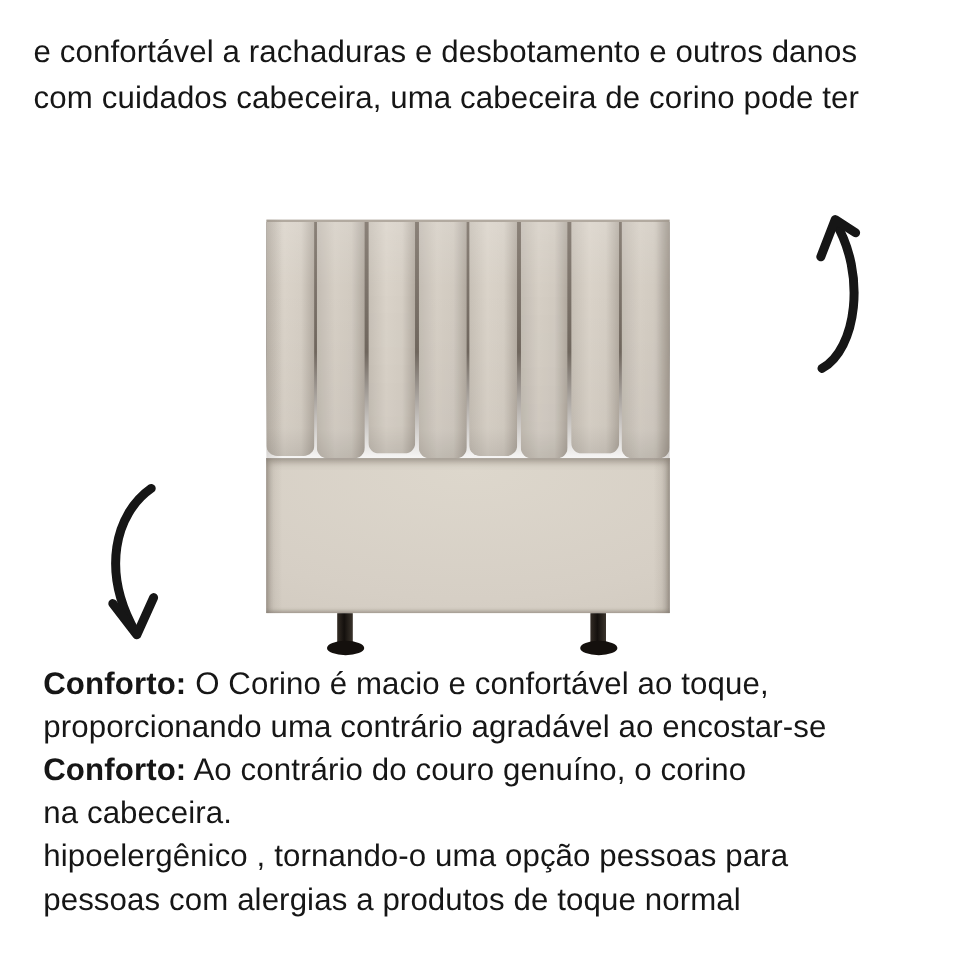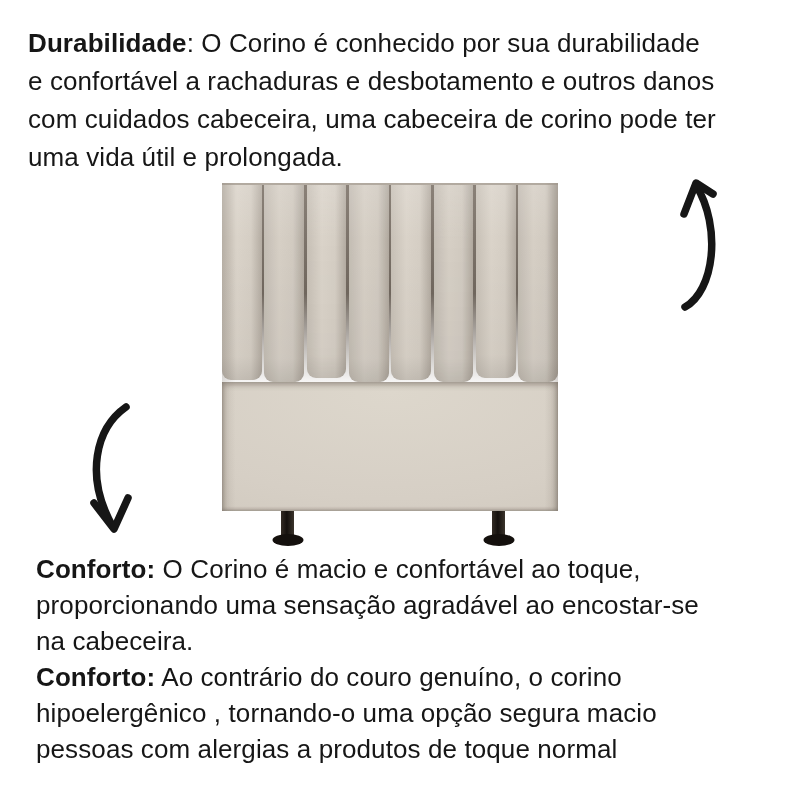--- a/index.html
+++ b/index.html
@@ -74,24 +74,22 @@
     stroke: var(--text, #161616);
     stroke-width: 7.5;
     stroke-linecap: round;
     stroke-linejoin: round;
   }
 </style>
 </head>
 <body style="background: rgb(255, 255, 255);">
 
 <div class="para para-top">
-  <div class="line"><b>Durabilidade</b><span>: O Corino é conhecido por sua durabilidade</span></div>
   <div class="line">e confortável a rachaduras e desbotamento e outros danos</div>
   <div class="line">com cuidados cabeceira, uma cabeceira de corino pode ter</div>
-  <div class="line">uma vida útil e prolongada.</div>
 </div>
 
 <div class="photo">
   <div class="panels">
       <div class="panel" style="height: 195px;"></div>
       <div class="panel" style="height: 197px;"></div>
       <div class="panel" style="height: 193px;"></div>
       <div class="panel" style="height: 197px;"></div>
       <div class="panel" style="height: 195px;"></div>
       <div class="panel" style="height: 197px;"></div>
@@ -109,18 +107,18 @@
   <path d="M12 38 L24 7 L41 18"></path>
 </svg>
 
 <svg class="arrow arrow-down" width="54" height="136" viewBox="0 0 54 136">
   <path d="M44 5 C 14 26 2 74 31 125"></path>
   <path d="M12 101 L32 127 L46 96"></path>
 </svg>
 
 <div class="para para-bottom">
   <div class="line"><b>Conforto:</b><span> O Corino é macio e confortável ao toque,</span></div>
-  <div class="line">proporcionando uma sensação agradável ao encostar-se</div>
+  <div class="line">proporcionando uma contrário agradável ao encostar-se</div>
+  <div class="line"><b>Conforto:</b><span> Ao contrário do couro genuíno, o corino</span></div>
   <div class="line">na cabeceira.</div>
-  <div class="line"><b>Conforto:</b><span> Ao contrário do couro genuíno, o corino</span></div>
-  <div class="line">hipoelergênico , tornando-o uma opção segura macio</div>
+  <div class="line">hipoelergênico , tornando-o uma opção pessoas para</div>
   <div class="line">pessoas com alergias a produtos de toque normal</div>
 </div>
 
 </body></html>

